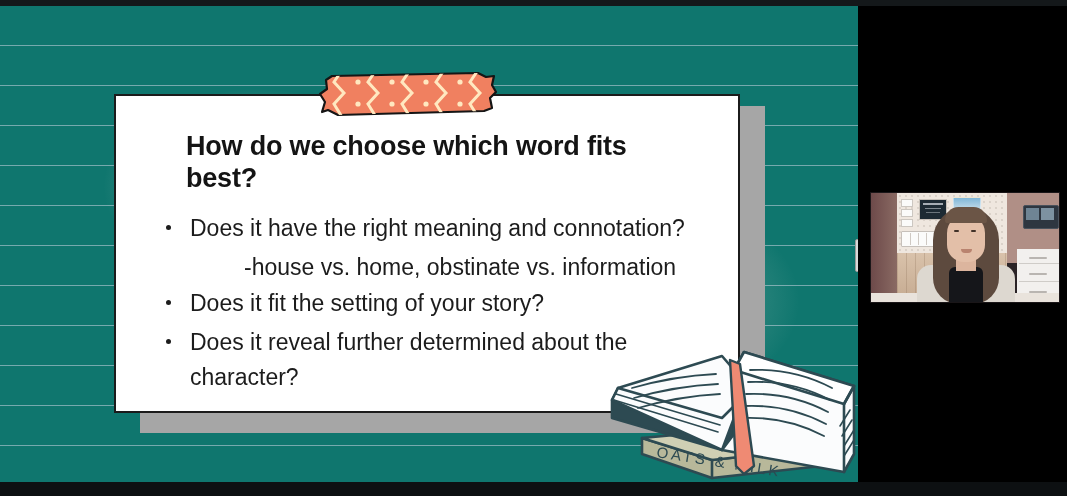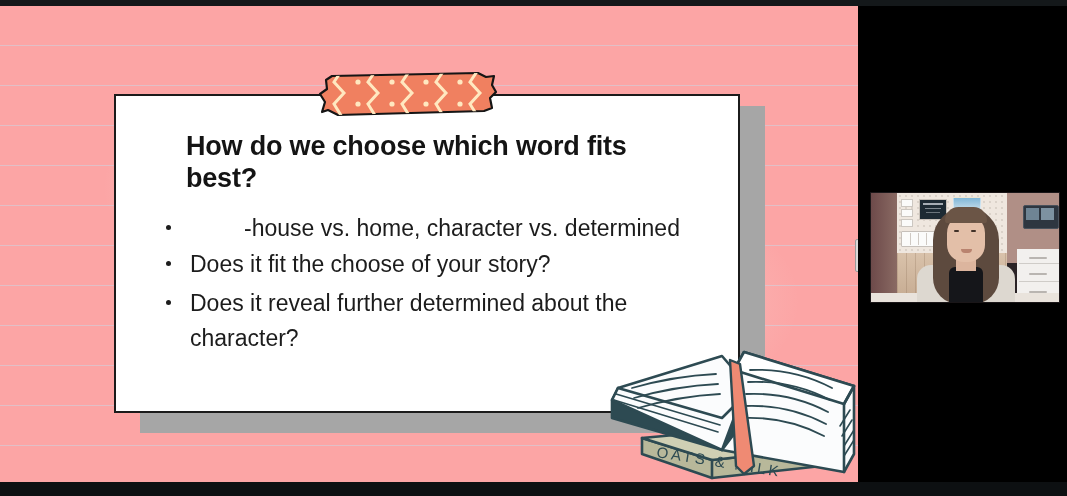--- a/index.html
+++ b/index.html
@@ -10,21 +10,21 @@
 
   
   #app{position:absolute;inset:0;background:#0b0d0f;}
 
   .topbar{position:absolute;left:0;top:0;width:1067px;height:6px;background:#14181a;}
   .bottombar{position:absolute;left:0;top:482px;width:1067px;height:14px;background:#0d1012;}
 
   
   #stage{
     position:absolute;left:0;top:6px;width:858px;height:476px;
-    background:#fca5a5;overflow:hidden;
+    background:#0f766e;overflow:hidden;
   }
   #ruling{
     position:absolute;inset:0;
     background-image:repeating-linear-gradient(
       to bottom,
       rgba(255,255,255,0) 0px,
       rgba(255,255,255,0) 39px,
       rgba(203,212,226,.55) 39px,
       rgba(203,212,226,.55) 40px);
   }
@@ -154,29 +154,30 @@
     <div id="card-shadow"></div>
 
     <div id="card">
       <div id="card-inner">
 
         <h1 class="slide-title">How do we choose which word fits best?</h1>
 
         <ul class="bullets">
           <li>
             <span class="dot"></span>
+            <span>Does it have the right meaning and connotation?</span>
           </li>
         </ul>
 
-        <p class="subline">-house vs. home, character vs. determined</p>
+        <p class="subline">-house vs. home, obstinate vs. information</p>
 
         <ul class="bullets" style="margin-top:0;">
           <li>
             <span class="dot"></span>
-            <span>Does it fit the choose of your story?</span>
+            <span>Does it fit the setting of your story?</span>
           </li>
           <li>
             <span class="dot"></span>
             <span>Does it reveal further determined about the character?</span>
           </li>
         </ul>
 
       </div>
     </div>
 

